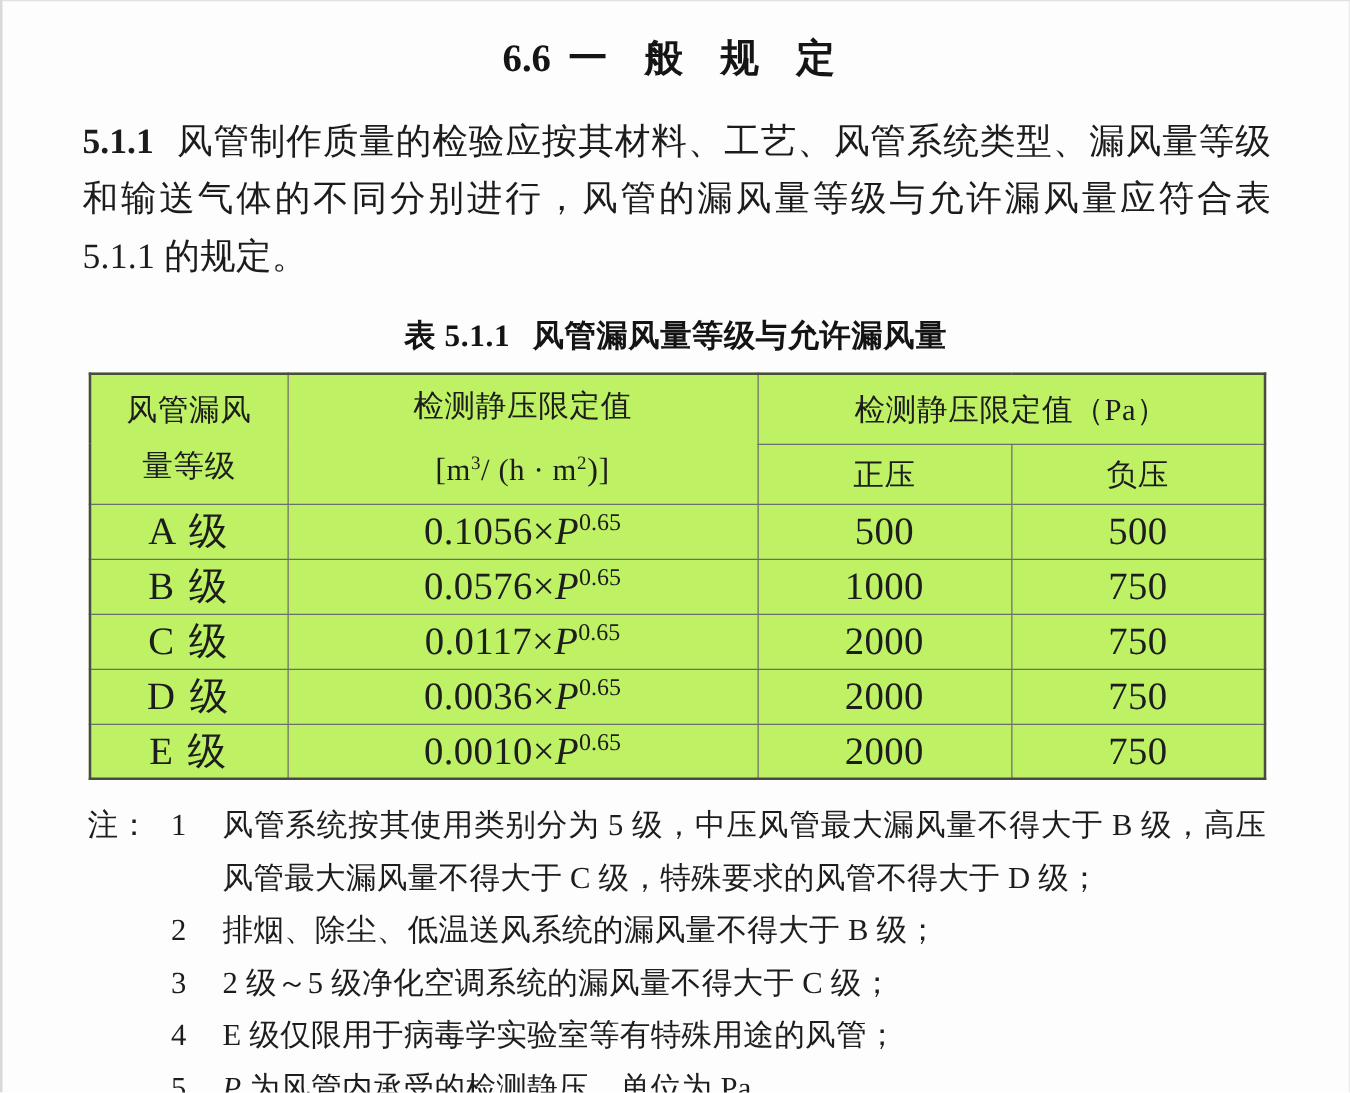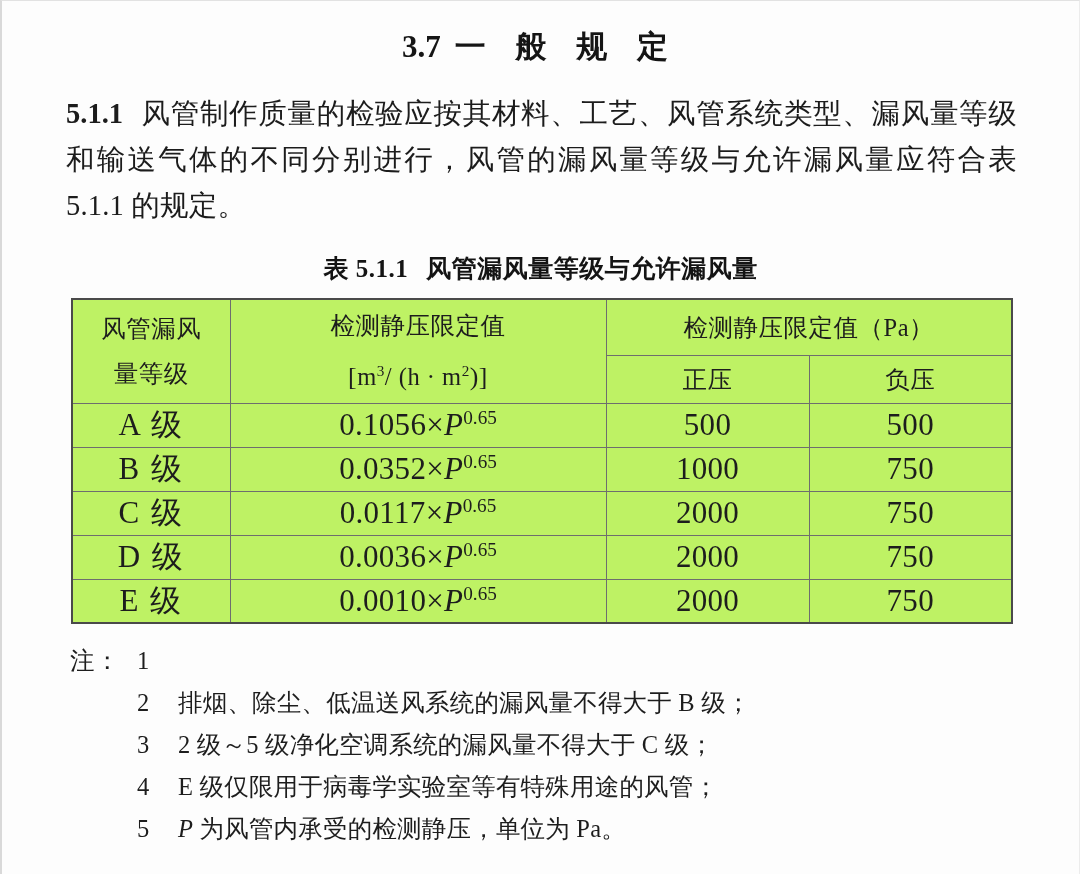--- a/index.html
+++ b/index.html
@@ -161,21 +161,21 @@
     letter-spacing: 0.2px;
   }
   .note-text .ital { font-style: italic; }
 </style>
 </head>
 <body>
 
 <div class="page">
 
   <h1 class="section-title">
-    <span class="num">3.7</span><span class="cn">一 般 规 定</span>
+    <span class="num">6.6</span><span class="cn">一 般 规 定</span>
   </h1>
 
   <p class="clause">
     <span class="clause-no">5.1.1</span><span>风管制作质量的检验应按其材料、工艺、风管系统类型、漏风量等级和输送气体的不同分别进行，风管的漏风量等级与允许漏风量应符合表 5.1.1 的规定。</span>
   </p>
 
   <div class="table-caption">
     <span class="cap-no">表 5.1.1</span><span>风管漏风量等级与允许漏风量</span>
   </div>
 
@@ -206,21 +206,21 @@
       </thead>
       <tbody>
         <tr>
           <td class="data grade">A 级</td>
           <td class="data"><span class="formula"><span>0.1056</span><span>×</span><span class="ital">P</span><sup>0.65</sup></span></td>
           <td class="data">500</td>
           <td class="data">500</td>
         </tr>
         <tr>
           <td class="data grade">B 级</td>
-          <td class="data"><span class="formula"><span>0.0352</span><span>×</span><span class="ital">P</span><sup>0.65</sup></span></td>
+          <td class="data"><span class="formula"><span>0.0576</span><span>×</span><span class="ital">P</span><sup>0.65</sup></span></td>
           <td class="data">1000</td>
           <td class="data">750</td>
         </tr>
         <tr>
           <td class="data grade">C 级</td>
           <td class="data"><span class="formula"><span>0.0117</span><span>×</span><span class="ital">P</span><sup>0.65</sup></span></td>
           <td class="data">2000</td>
           <td class="data">750</td>
         </tr>
         <tr>
@@ -236,20 +236,21 @@
           <td class="data">750</td>
         </tr>
       </tbody>
     </table>
   </div>
 
   <div class="notes">
     <div class="note-row">
       <span class="note-label">注：</span>
       <span class="note-idx">1</span>
+      <span class="note-text">风管系统按其使用类别分为 5 级，中压风管最大漏风量不得大于 B 级，高压风管最大漏风量不得大于 C 级，特殊要求的风管不得大于 D 级；</span>
     </div>
     <div class="note-row">
       <span class="note-label"></span>
       <span class="note-idx">2</span>
       <span class="note-text">排烟、除尘、低温送风系统的漏风量不得大于 B 级；</span>
     </div>
     <div class="note-row">
       <span class="note-label"></span>
       <span class="note-idx">3</span>
       <span class="note-text">2 级～5 级净化空调系统的漏风量不得大于 C 级；</span>

